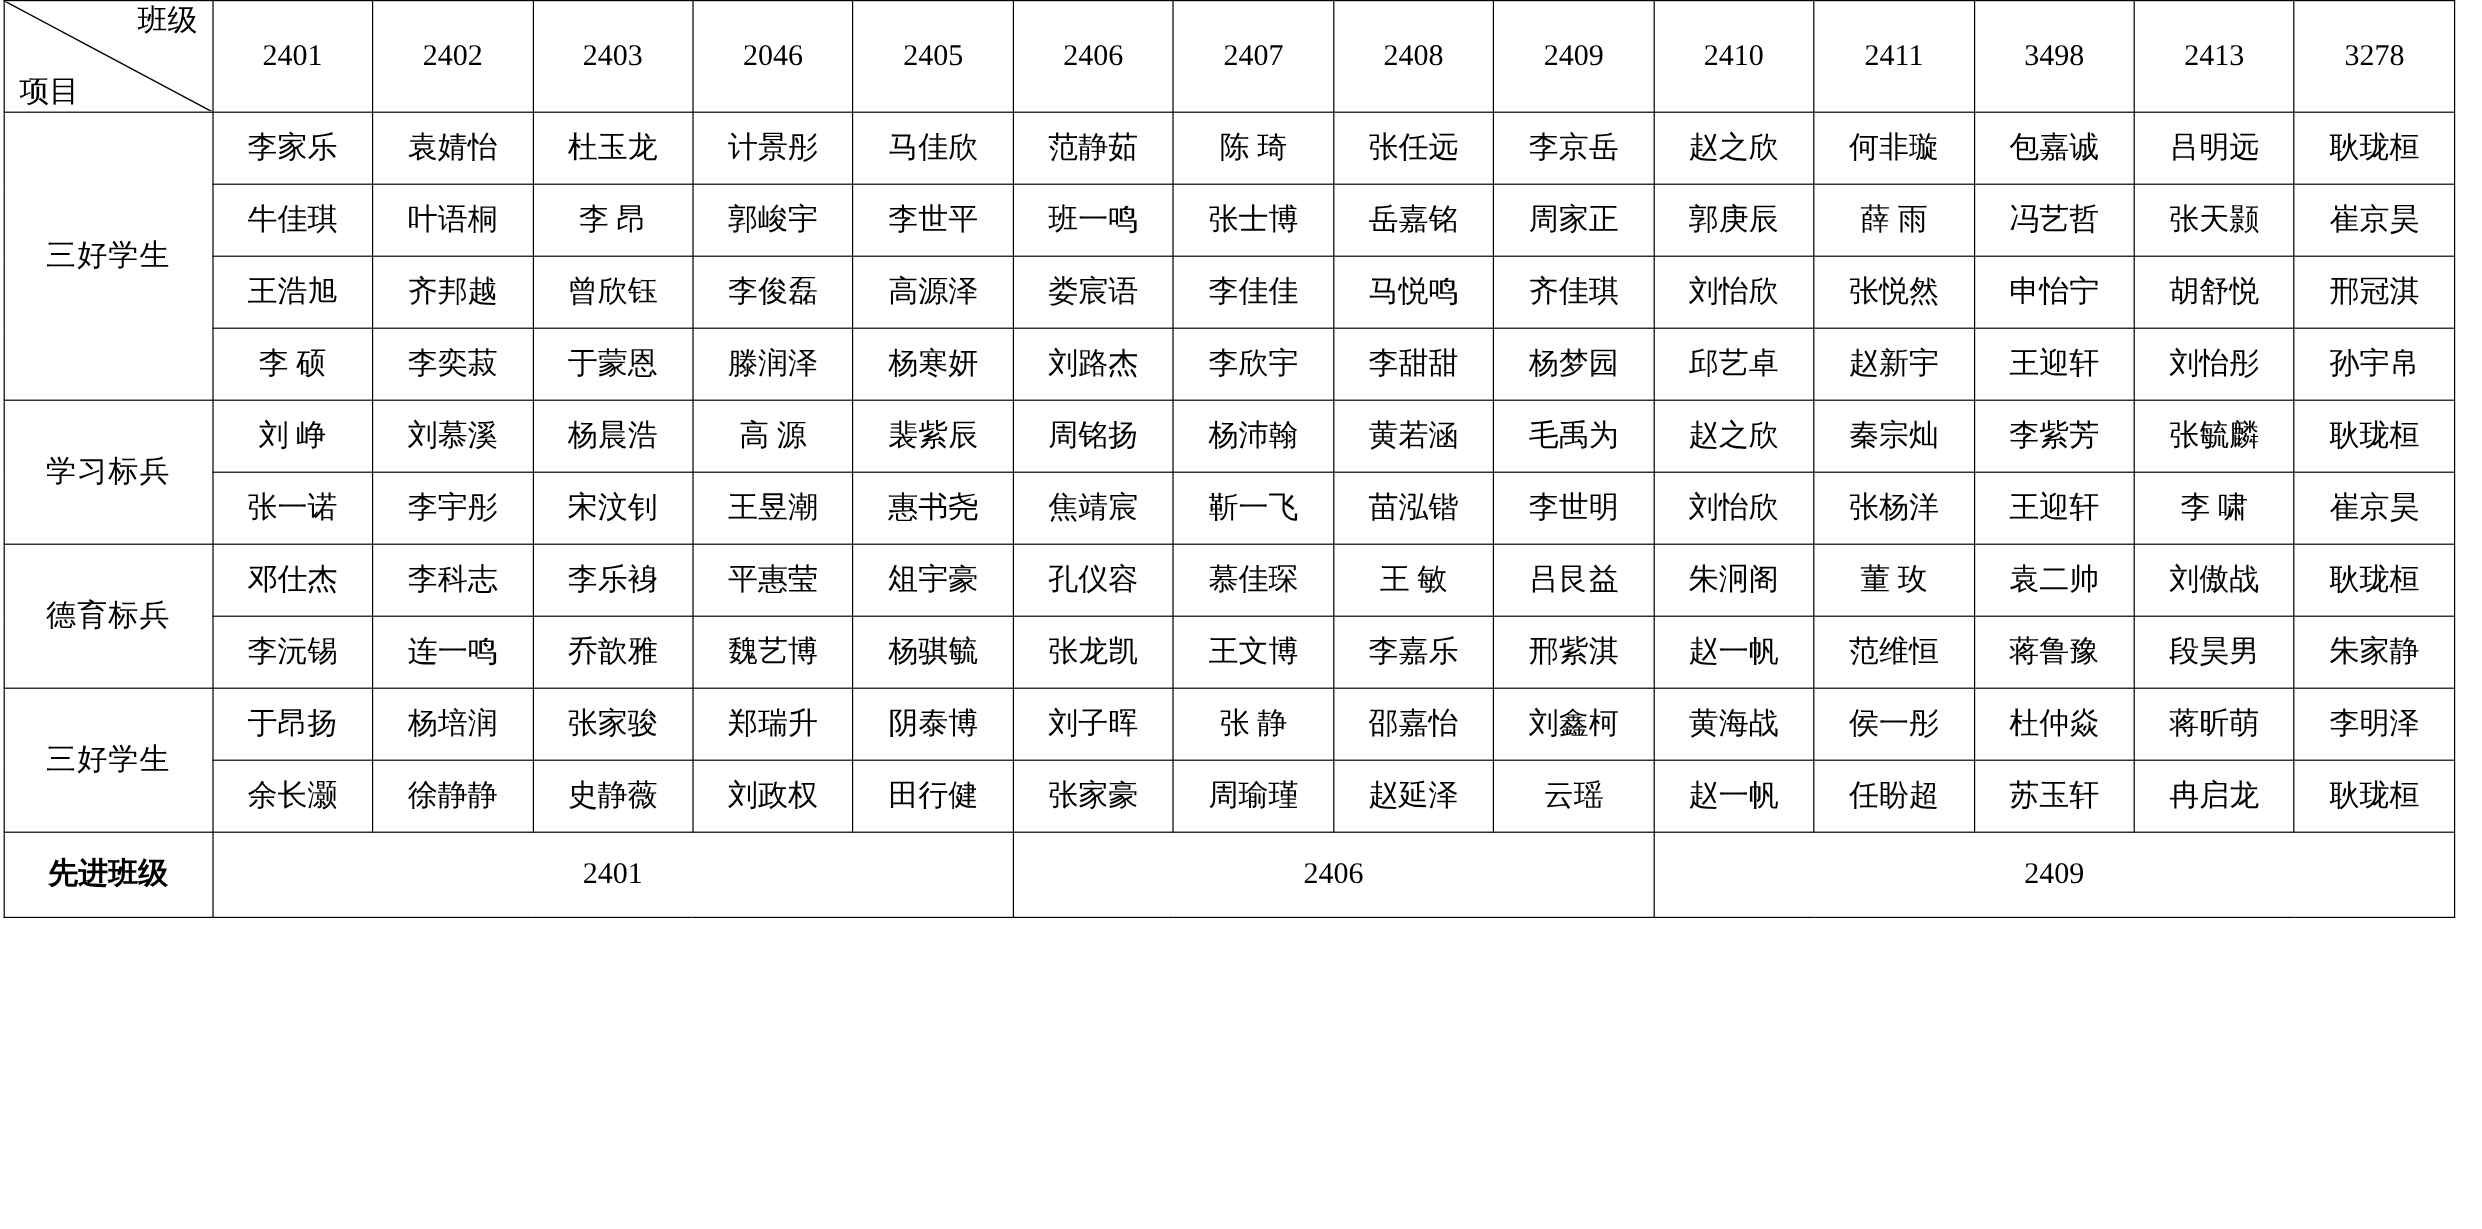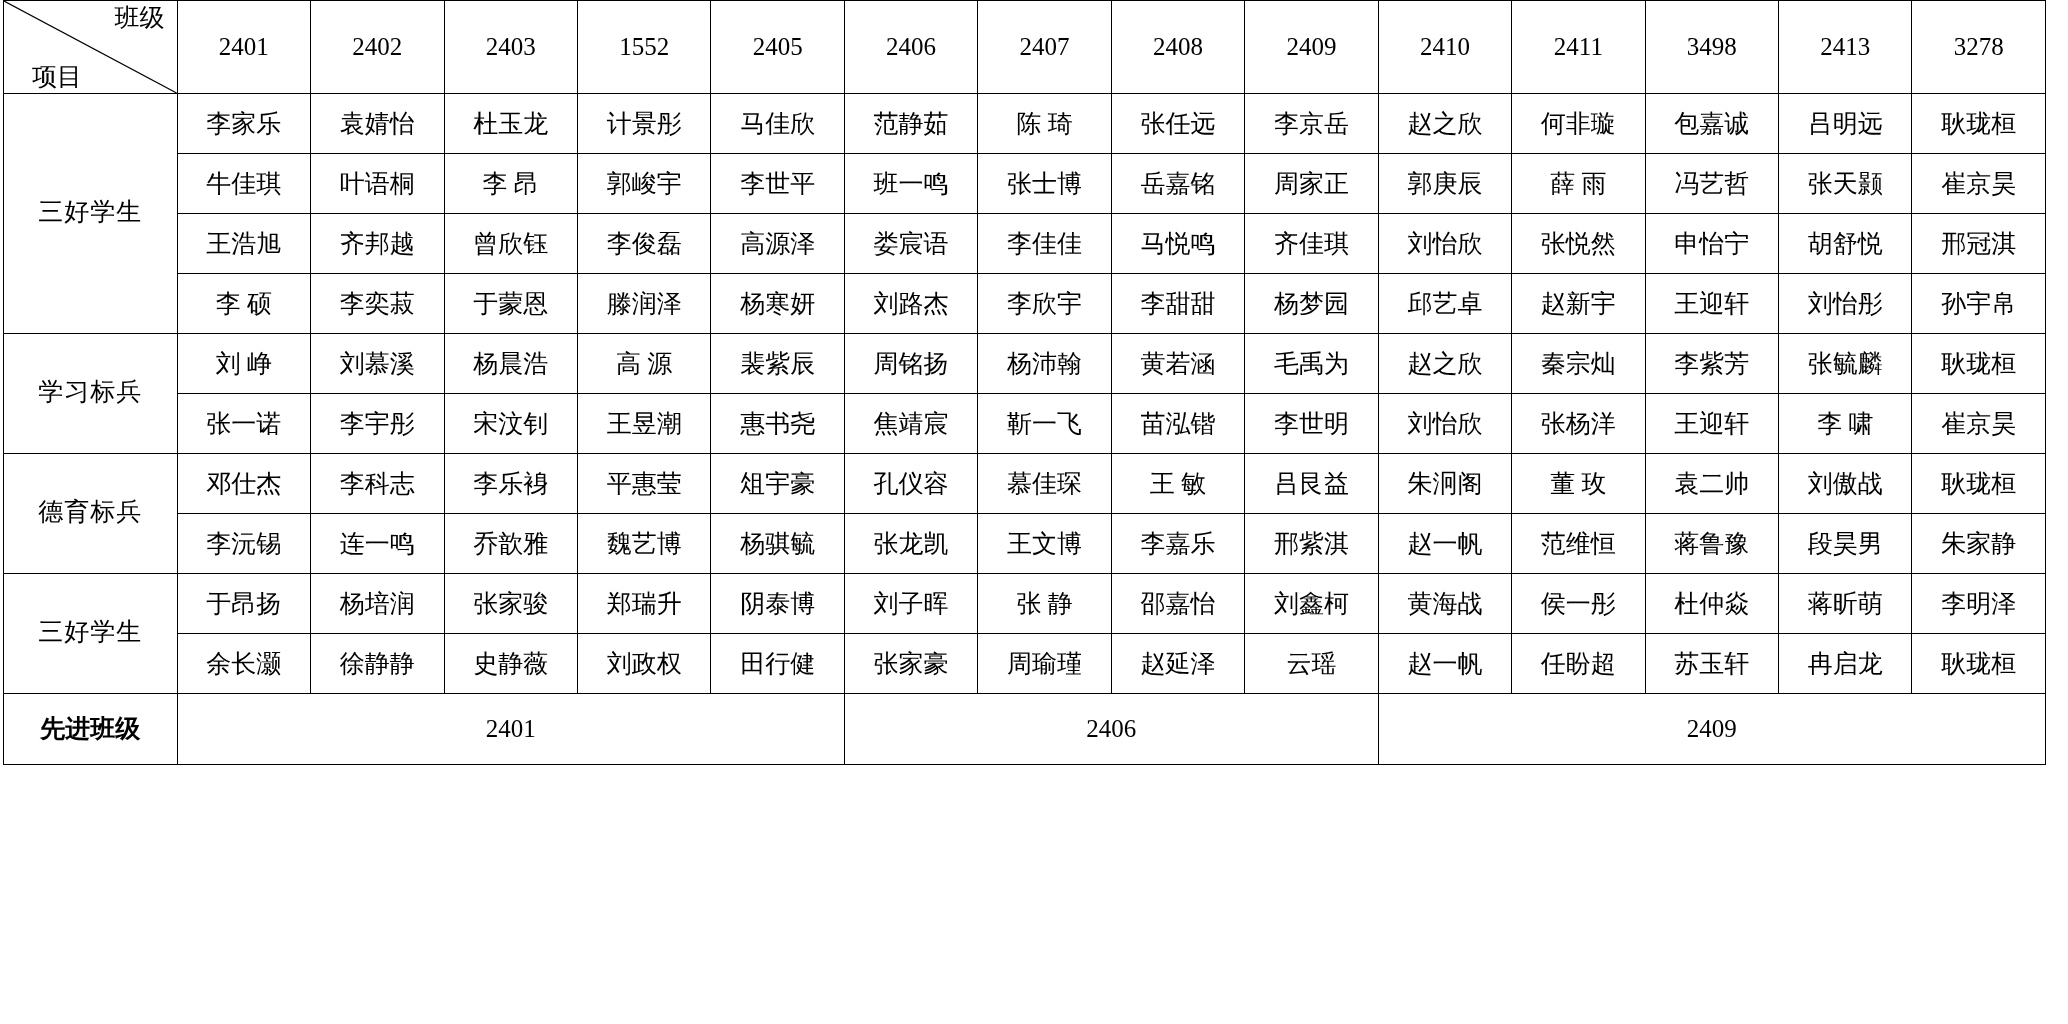--- a/index.html
+++ b/index.html
@@ -51,31 +51,30 @@
   }
   td.corner .lbl-class {
     position: absolute;
     top: 3px;
     right: 12px;
     font-size: 25px;
   }
   td.corner .lbl-item {
     position: absolute;
     bottom: 3px;
-    left: 28px;
+    left: 12px;
     font-size: 25px;
   }
   td.class-head {
     height: 92px;
     font-size: 27px;
   }
   td.cat {
     font-size: 27px;
     letter-spacing: 1px;
-    font-family: Liberation Mono, monospace;
   }
   td.name {
     height: 59px;
     font-size: 25px;
   }
   td.adv-label {
     font-size: 27px;
     height: 70px;
     font-weight: bold;
   }
@@ -112,21 +111,21 @@
           <td class="corner">
             <svg class="diag" viewBox="0 0 173 92" preserveAspectRatio="none">
               <line x1="0" y1="0" x2="173" y2="92" stroke="#000" stroke-width="1.2" vector-effect="non-scaling-stroke"></line>
             </svg>
             <span class="lbl-class">班级</span>
             <span class="lbl-item">项目</span>
           </td>
           <td class="class-head">2401</td>
           <td class="class-head">2402</td>
           <td class="class-head">2403</td>
-          <td class="class-head">1552</td>
+          <td class="class-head">2046</td>
           <td class="class-head">2405</td>
           <td class="class-head">2406</td>
           <td class="class-head">2407</td>
           <td class="class-head">2408</td>
           <td class="class-head">2409</td>
           <td class="class-head">2410</td>
           <td class="class-head">2411</td>
           <td class="class-head">3498</td>
           <td class="class-head">2413</td>
           <td class="class-head">3278</td>

